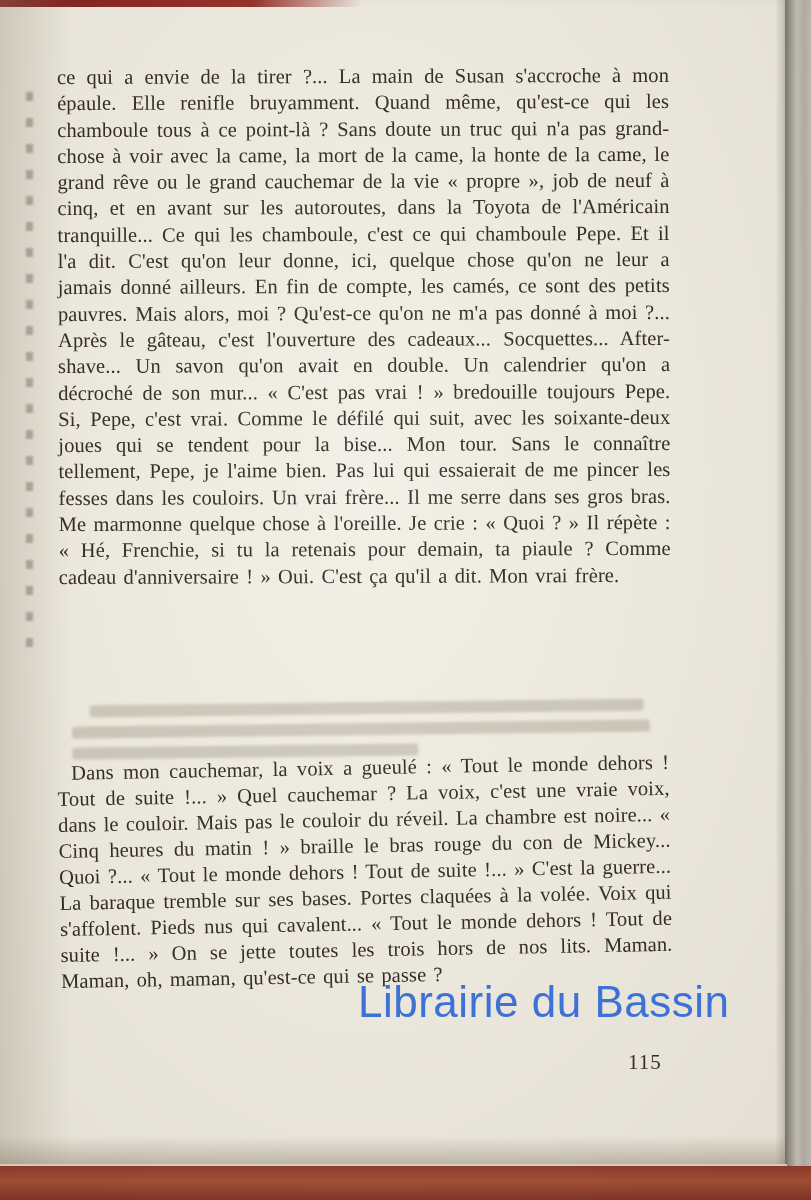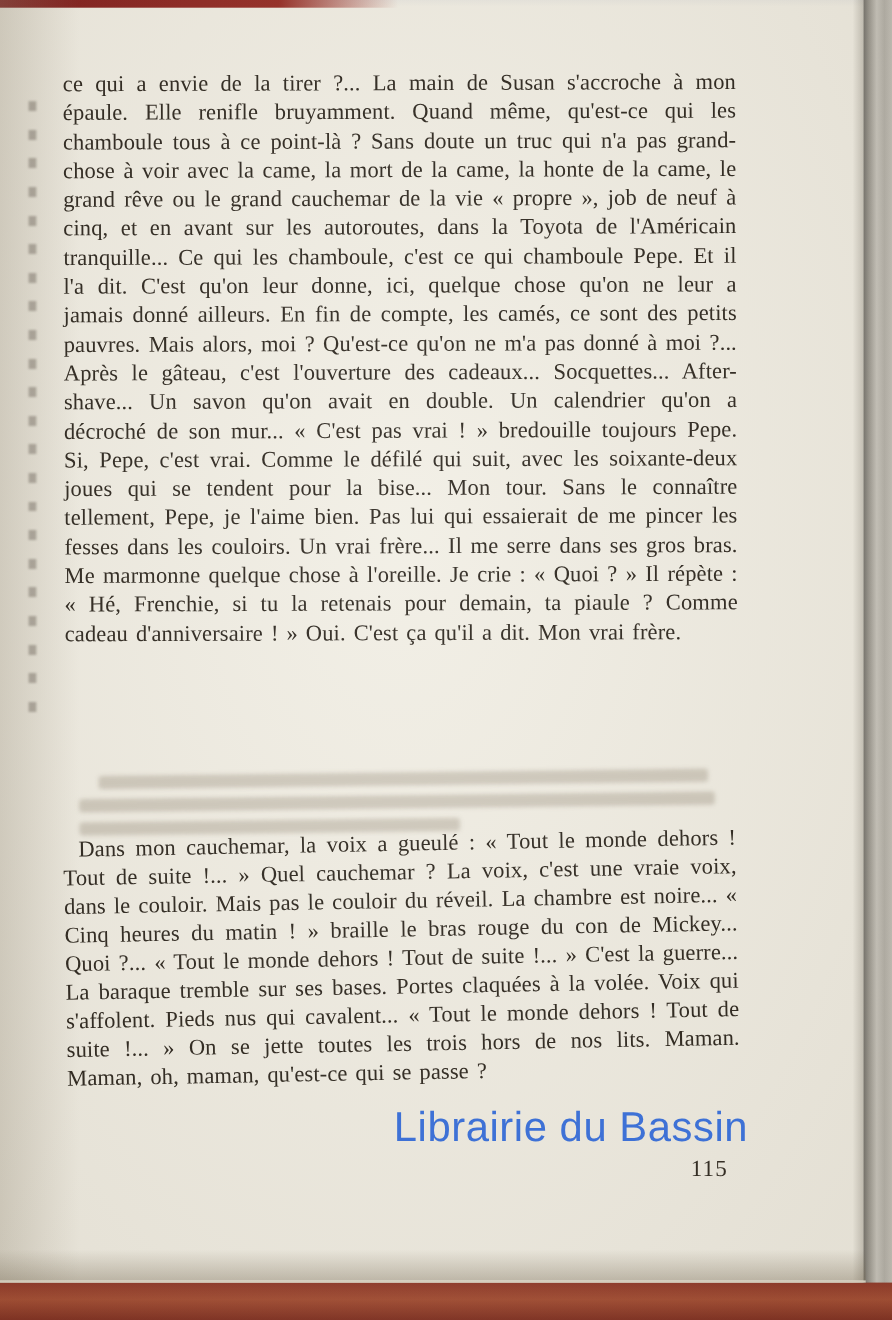--- a/index.html
+++ b/index.html
@@ -44,23 +44,23 @@
     transform:rotate(-0.7deg);filter:blur(1.7px);}
   .ghost .gl{height:12px;margin-bottom:9px;border-radius:3px;
     background:rgba(125,113,92,0.30);}
   .ghost .gl-1{width:93%;margin-left:3%;}
   .ghost .gl-2{width:97%;}
   .ghost .gl-3{width:58%;}
   
   .page-number{position:absolute;left:628px;top:1050px;
     font-size:21px;letter-spacing:1px;color:#2b251d;}
   
-  .watermark{position:absolute;left:358px;top:1004px;z-index:6;
+  .watermark{position:absolute;left:358px;top:977px;z-index:6;
     font-family:"Liberation Sans","DejaVu Sans",sans-serif;
-    font-size:38px;font-weight:400;letter-spacing:0.5px;
+    font-size:44px;font-weight:400;letter-spacing:0.5px;
     color:rgba(38,97,213,0.88);white-space:nowrap;}
 </style>
 </head>
 <body>
 
 <div class="photo">
 
   <div class="top-edge-light"></div>
   <div class="cover-top"></div>
   <div class="fore-edge"></div>

